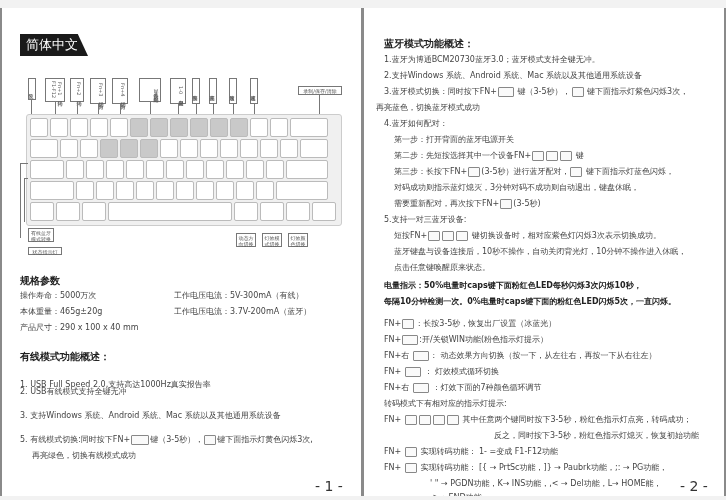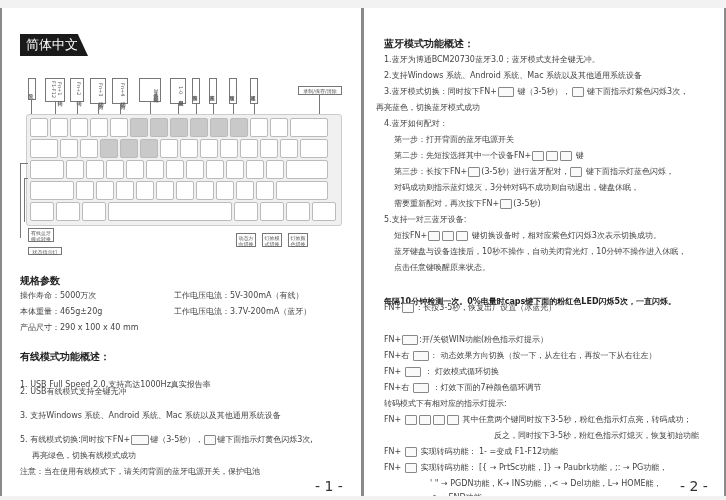--- a/index.html
+++ b/index.html
@@ -157,21 +157,20 @@
   <div class="line" style="left:18px;top:314px;">产品尺寸：290 x 100 x 40 mm</div>
 
   <div class="section-title" style="left:18px;top:342px;">有线模式功能概述：</div>
   <div class="line" style="left:18px;top:371px;text-align:center;">1.  USB Full Speed 2.0,支持高达1000Hz真实报告率</div>
   <div class="line" style="left:18px;top:378px;">2.  USB有线模式支持全键无冲</div>
   <div class="line" style="left:18px;top:394px;margin-top:8px;">3.  支持Windows 系统、Android 系统、Mac 系统以及其他通用系统设备</div>
   <div class="line" style="left:18px;top:426px;">
     <span>5.  有线模式切换:同时按下FN+</span><span class="keyicon" style="width:18px"></span><span>键（3-5秒），</span><span class="keyicon"></span><span>键下面指示灯黄色闪烁3次,</span>
   </div>
   <div class="line" style="left:30px;top:442px;">再亮绿色，切换有线模式成功</div>
-  <div class="line" style="left:18px;top:458px;">注意：当在使用有线模式下，请关闭背面的蓝牙电源开关，保护电池</div>
   <div class="page-num" style="left:313px;top:470px;">- 1 -</div>
 </div>
 
 <div class="page p2">
   <div class="section-title" style="left:20px;top:29px;">蓝牙模式功能概述：</div>
   <div class="line" style="left:20px;top:46px;">1.蓝牙为博通BCM20730蓝牙3.0；蓝牙模式支持全键无冲。</div>
   <div class="line" style="left:20px;top:62px;">2.支持Windows 系统、Android 系统、Mac 系统以及其他通用系统设备</div>
   <div class="line" style="left:20px;top:78px;">
     <span>3.蓝牙模式切换：同时按下FN+</span><span class="keyicon" style="width:16px"></span> <span>键（3-5秒），</span><span class="keyicon"></span> <span>键下面指示灯紫色闪烁3次，</span>
   </div>
@@ -188,23 +187,24 @@
   <div class="line" style="left:30px;top:190px;">
     <span>需要重新配对，再次按下FN+</span><span class="keyicon"></span><span>(3-5秒)</span>
   </div>
   <div class="line" style="left:20px;top:206px;">5.支持一对三蓝牙设备:</div>
   <div class="line" style="left:30px;top:222px;">
     <span>短按FN+</span><span class="keyicon"></span><span class="keyicon"></span><span class="keyicon"></span> <span>键切换设备时，相对应紫色灯闪烁3次表示切换成功。</span>
   </div>
   <div class="line" style="left:30px;top:238px;">蓝牙键盘与设备连接后，10秒不操作，自动关闭背光灯，10分钟不操作进入休眠，</div>
   <div class="line" style="left:30px;top:254px;">点击任意键唤醒原来状态。</div>
 
+  <div class="line b" style="left:20px;top:272px;">电量指示：50%电量时caps键下面粉红色LED每秒闪烁3次闪烁10秒，</div>
   <div class="line b" style="left:20px;top:288px;">每隔10分钟检测一次。0%电量时caps键下面的粉红色LED闪烁5次，一直闪烁。</div>
 
-  <div class="line" style="left:20px;top:294px;"><span>FN+</span><span class="keyicon"></span><span>：长按3-5秒，恢复出厂设置（冰蓝光）</span></div>
+  <div class="line" style="left:20px;top:310px;"><span>FN+</span><span class="keyicon"></span><span>：长按3-5秒，恢复出厂设置（冰蓝光）</span></div>
   <div class="line" style="left:20px;top:326px;"><span>FN+</span><span class="keyicon" style="width:16px"></span><span>:开/关锁WIN功能(粉色指示灯提示）</span></div>
   <div class="line" style="left:20px;top:342px;"><span>FN+右</span> <span class="keyicon" style="width:16px"></span><span>：  动态效果方向切换（按一下，从左往右，再按一下从右往左）</span></div>
   <div class="line" style="left:20px;top:358px;"><span>FN+</span> <span class="keyicon" style="width:16px"></span> <span>：   灯效模式循环切换</span></div>
   <div class="line" style="left:20px;top:374px;"><span>FN+右</span> <span class="keyicon" style="width:16px"></span> <span>：灯效下面的7种颜色循环调节</span></div>
 
   <div class="line" style="left:20px;top:390px;">转码模式下有相对应的指示灯提示:</div>
   <div class="line" style="left:20px;top:406px;"><span>FN+</span> <span class="keyicon"></span><span class="keyicon"></span><span class="keyicon"></span><span class="keyicon"></span> <span>其中任意两个键同时按下3-5秒，粉红色指示灯点亮，转码成功；</span></div>
   <div class="line" style="left:130px;top:422px;">反之，同时按下3-5秒，粉红色指示灯熄灭，恢复初始功能</div>
   <div class="line" style="left:20px;top:438px;"><span>FN+</span> <span class="keyicon"></span> <span>实现转码功能：  1- =变成 F1-F12功能</span></div>
   <div class="line" style="left:20px;top:454px;"><span>FN+</span> <span class="keyicon"></span> <span>实现转码功能：  [{ → PrtSc功能，]} → Paubrk功能，;: → PG功能，</span></div>

